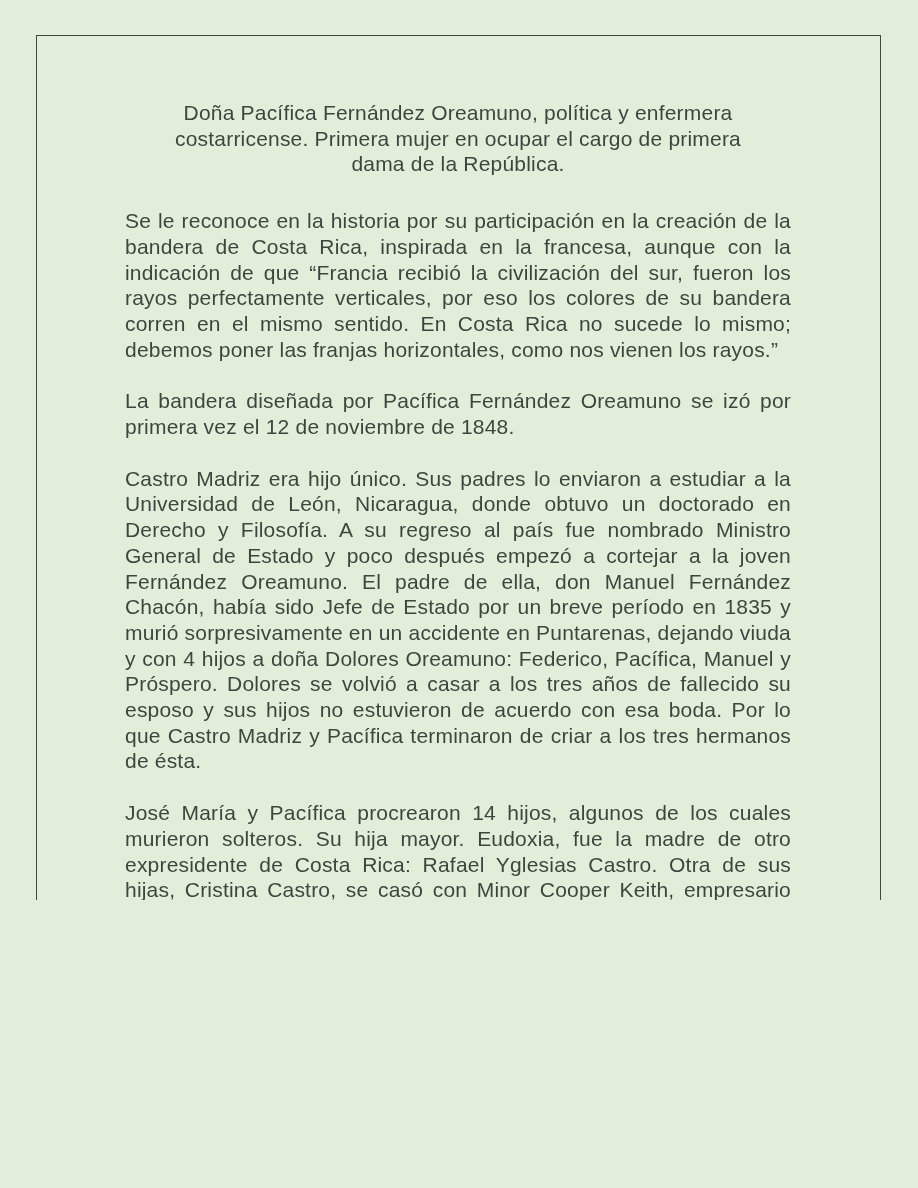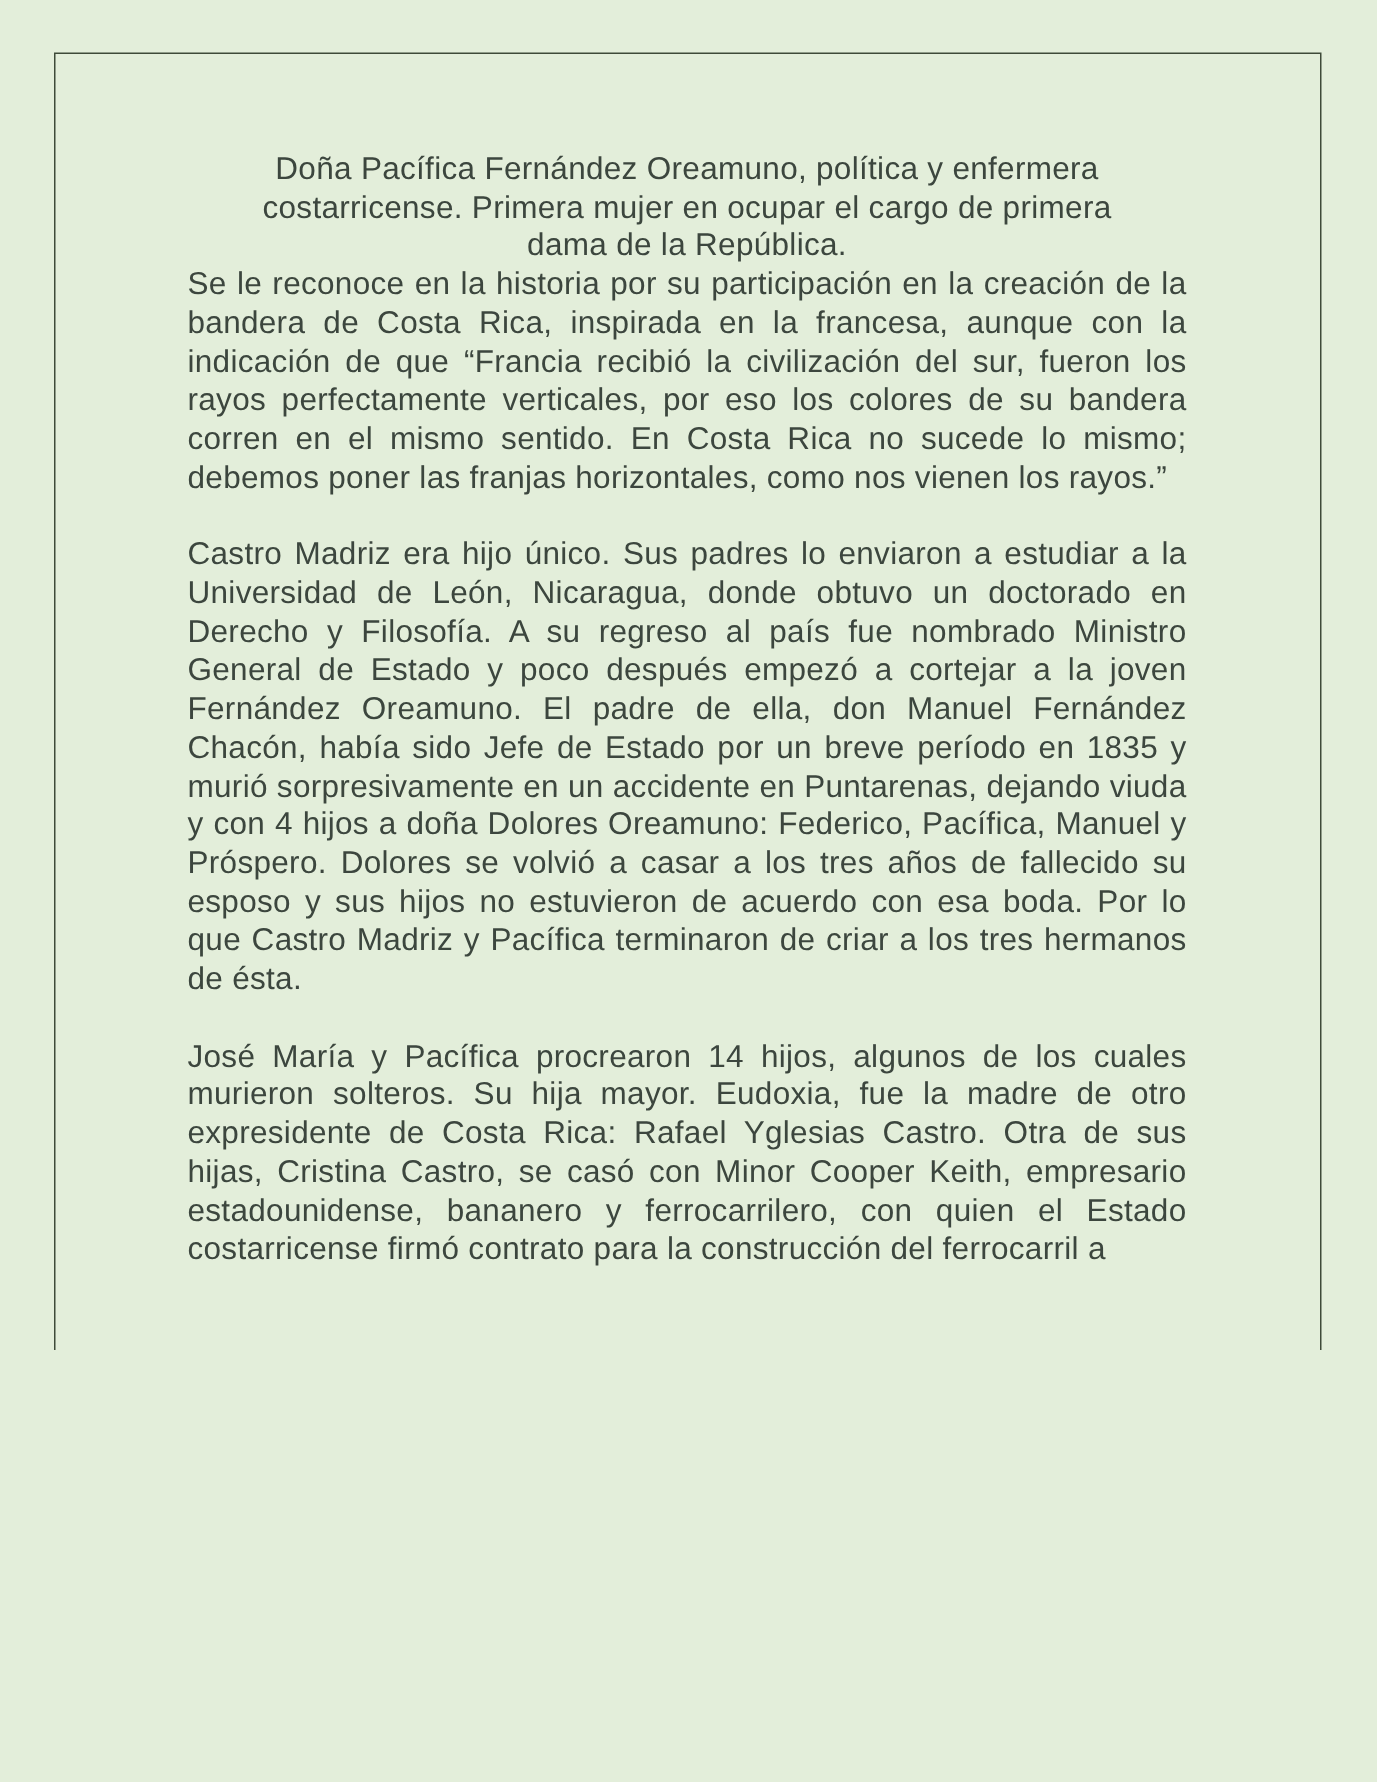--- a/index.html
+++ b/index.html
@@ -46,35 +46,37 @@
     margin: 0;
   }
   .heading {
     text-align: center;
     font-weight: bold;
     color: var(--heading);
     font-size: 21px;
     margin: 51px 0 0 0;
   }
   .body-text {
+    margin-top: 31px;
   }
   .body-text .para {
     text-align: justify;
     margin: 0 0 26px 0;
   }
   .body-text .para:last-child { margin-bottom: 0; }
 </style>
 </head>
 <body>
 
 <div class="page">
   <div class="frame"></div>
   <div class="content">
     <p class="caption">Doña Pacífica Fernández Oreamuno, política y enfermera
 costarricense. Primera mujer en ocupar el cargo de primera
 dama de la República.</p>
     <div class="body-text">
         <p class="para">Se le reconoce en la historia por su participación en la creación de la bandera de Costa Rica, inspirada en la francesa, aunque con la indicación de que “Francia recibió la civilización del sur, fueron los rayos perfectamente verticales, por eso los colores de su bandera corren en el mismo sentido. En Costa Rica no sucede lo mismo; debemos poner las franjas horizontales, como nos vienen los rayos.”</p>
+        <p class="para">La bandera diseñada por Pacífica Fernández Oreamuno se izó por primera vez el 12 de noviembre de 1848.</p>
         <p class="para">Castro Madriz era hijo único. Sus padres lo enviaron a estudiar a la Universidad de León, Nicaragua, donde obtuvo un doctorado en Derecho y Filosofía. A su regreso al país fue nombrado Ministro General de Estado y poco después empezó a cortejar a la joven Fernández Oreamuno. El padre de ella, don Manuel Fernández Chacón, había sido Jefe de Estado por un breve período en 1835 y murió sorpresivamente en un accidente en Puntarenas, dejando viuda y con 4 hijos a doña Dolores Oreamuno: Federico, Pacífica, Manuel y Próspero.  Dolores se volvió a casar a los tres años de fallecido su esposo y sus hijos no estuvieron de acuerdo con esa boda. Por lo que Castro Madriz y Pacífica terminaron de criar a los tres hermanos de ésta.</p>
         <p class="para">José María y Pacífica procrearon 14 hijos, algunos de los cuales murieron solteros. Su hija mayor.  Eudoxia, fue la madre de otro expresidente de Costa Rica: Rafael Yglesias Castro. Otra de sus hijas, Cristina Castro, se casó con Minor Cooper Keith, empresario estadounidense, bananero y ferrocarrilero, con quien el Estado costarricense firmó contrato para la construcción del ferrocarril a</p>
       </div>
   </div>
 </div>
 
 </body></html>

